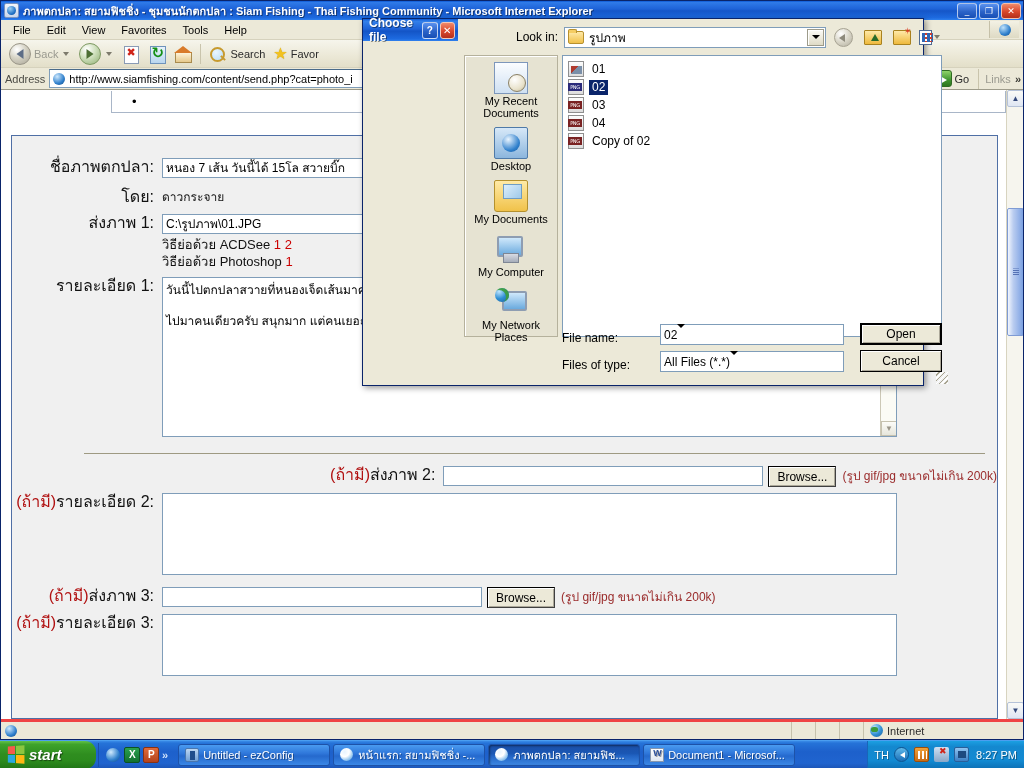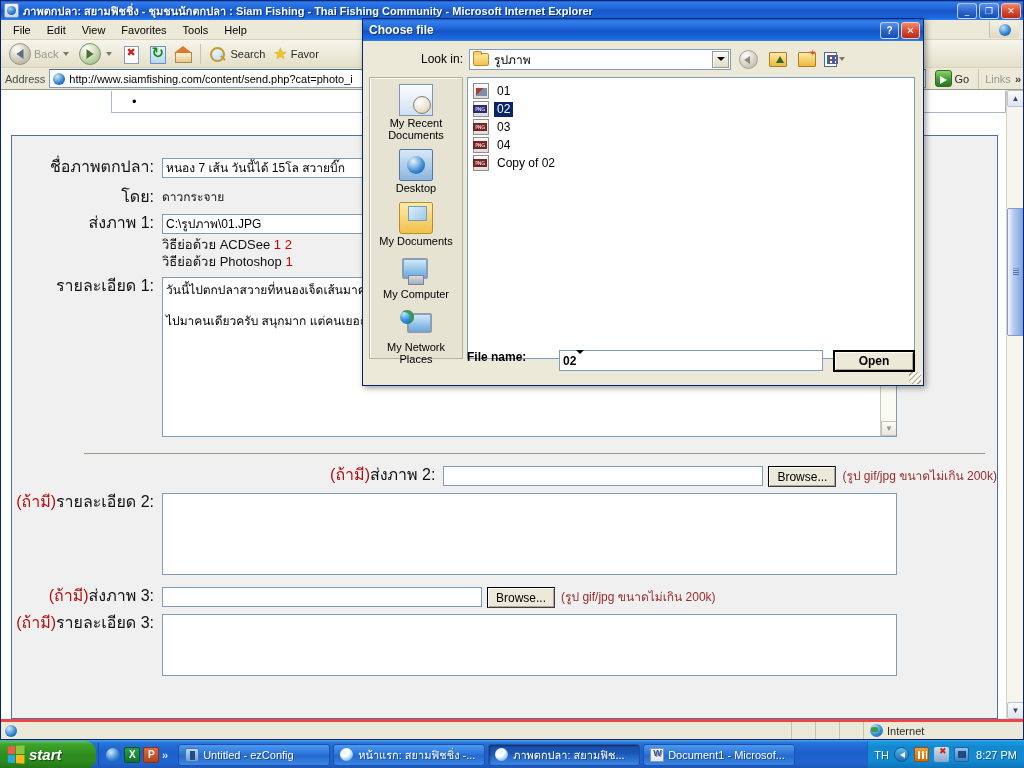--- a/index.html
+++ b/index.html
@@ -276,21 +276,21 @@
     content: ""; position: absolute; left: 1px; top: 3px; width: 7px; height: 5px;
     background: #3c9c3a; border-radius: 40%;
   }
 
   
   .dialog {
     position: absolute; left: 362px; top: 18px; width: 562px; height: 368px;
     background: #ece9d8;
     border: 1px solid #0a246a;
     box-shadow: 2px 2px 6px rgba(0,0,0,.4);
-    display: flex; flex-direction: column;
+    display: flex; flex-direction: row;
   }
   .dlg-title {
     height: 22px; flex: 0 0 22px;
     background: linear-gradient(180deg,#0c59d6 0%,#3380ea 10%,#1e63d8 45%,#1354c6 55%,#1d6ae0 90%,#3080ee 100%);
     display: flex; align-items: center; padding: 0 3px 0 6px; color: #fff;
   }
   .dlg-title-text { flex: 1 1 auto; font-size: 12px; font-weight: bold; text-shadow: 1px 1px 0 rgba(0,0,0,.45); }
   .dlg-btn {
     width: 19px; height: 17px; border-radius: 3px; margin-left: 2px;
     border: 1px solid rgba(255,255,255,.7);
@@ -437,21 +437,21 @@
     content: ""; position: absolute; left: 8px; top: 5px; width: 21px; height: 16px;
     background: linear-gradient(180deg,#cfe8fb,#6aaade); border: 2px solid #8e9db2; border-radius: 2px;
   }
   .pi-network:after {
     content: ""; position: absolute; left: 1px; top: 2px; width: 14px; height: 14px; border-radius: 50%;
     background: radial-gradient(circle at 30% 25%, #bfe5ff, #2f8fd4 50%, #1d5f96);
     box-shadow: inset -3px 2px 0 rgba(60,156,58,.9);
   }
 
   .dlg-bottom { position: absolute; left: 104px; right: 8px; bottom: 8px; }
-  .br-row { display: flex; align-items: flex-start; margin-bottom: 5px; font-weight: bold; }
+  .br-row { display: flex; align-items: flex-end; gap: 6px; margin-bottom: 5px; }
   .br-label { width: 92px; flex: 0 0 92px; font-size: 12px; color: #000; }
   .dlg-combo {
     flex: 1 1 auto; height: 21px; background: #fff; border: 1px solid #7f9db9;
     display: flex; align-items: center; padding-left: 3px; position: relative;
     font-size: 12px; color: #000;
   }
   .dlg-btn-big {
     width: 82px; height: 22px; margin-left: 10px; flex: 0 0 82px;
     background: #ece9d8; border: 1px solid #000;
     box-shadow: inset 1px 1px 0 #fff, inset -1px -1px 0 #aca899;
@@ -810,20 +810,28 @@
 
       <div class="dlg-bottom">
         <div class="br-row">
           <span class="br-label">File name:</span>
           <div class="dlg-combo">
             <span>02</span>
             <span class="cb-arrow"></span>
           </div>
           <div class="dlg-btn-big default">Open</div>
         </div>
+        <div class="br-row">
+          <span class="br-label">Files of type:</span>
+          <div class="dlg-combo">
+            <span>All Files (*.*)</span>
+            <span class="cb-arrow"></span>
+          </div>
+          <div class="dlg-btn-big">Cancel</div>
+        </div>
       </div>
 
       <span class="grip"></span>
     </div>
   </div>
 
   <div class="taskbar">
     <div class="start-btn">
       <span class="win-logo">
           <i></i>

